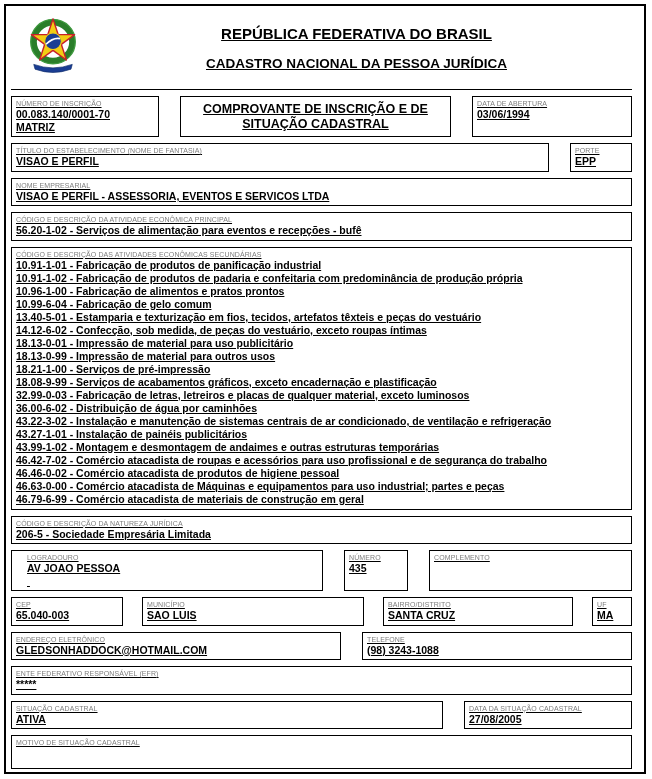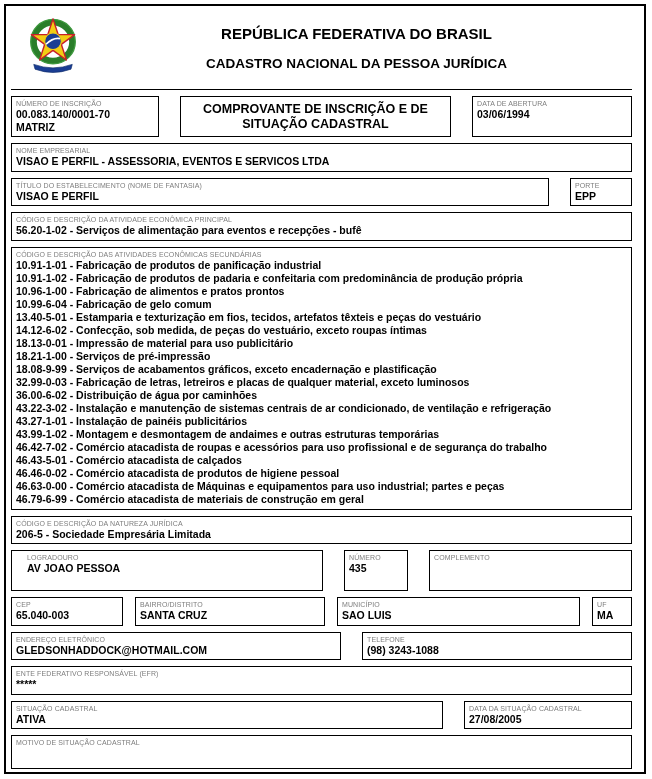--- a/index.html
+++ b/index.html
@@ -1,37 +1,37 @@
 <!DOCTYPE html>
 <html><head>
 <meta charset="utf-8">
 <style>
   html,body{margin:0;padding:0;background:#fff;}
   body{width:652px;height:779px;position:relative;font-family:"Liberation Sans","DejaVu Sans",sans-serif;-webkit-font-smoothing:antialiased;}
-  .sheet{position:absolute;left:4px;top:4px;right:6px;bottom:5px;border:2px solid #000;padding:5px 12px 4px 5px;box-sizing:border-box;overflow:hidden;}
+  .sheet{position:absolute;left:4px;top:4px;right:6px;bottom:5px;border:2px solid #000;padding:5px 12px 4px 5px;box-sizing:border-box;overflow:hidden;text-decoration:underline;}
   .hdr{display:flex;align-items:center;border-bottom:1px solid #000;padding:4px 0 8px 0;}
   .emblem{margin-left:14px;flex:0 0 auto;}
   .hdr-titles{flex:1;text-align:center;}
   .t1{font-size:15px;font-weight:bold;margin:0 0 14px 0;}
   .t2{font-size:13.5px;font-weight:bold;margin:0;}
   .row{display:flex;gap:21px;margin-top:6px;}
   .box{border:1px solid #000;padding:2px 4px 3px 4px;box-sizing:border-box;background:#fff;}
   .grow{flex:1 1 auto;min-width:0;}
   .lbl{font-size:7px;line-height:9px;color:#7d7d7d;letter-spacing:.1px;white-space:nowrap;}
   .val{font-size:10.5px;line-height:12.5px;font-weight:bold;color:#000;min-height:12px;}
   .doc-title{display:flex;align-items:center;justify-content:center;text-align:center;font-size:12.5px;line-height:15px;font-weight:bold;padding:2px 1px;}
   .w-num{flex:0 0 148px;}
   .w-date{flex:0 0 160px;}
   .w-porte{flex:0 0 62px;}
   .w-endnum{flex:0 0 64px;}
   .w-cep{flex:0 0 112px;}
   .w-bairro{flex:0 0 190px;}
   .w-uf{flex:0 0 40px;}
   .w-sitdate{flex:0 0 168px;}
-  .gap-cep{gap:12px;}
+  .gap-cep{gap:19px;}
   .acts .val{line-height:13px;}
   .motivo{min-height:34px;}
   ul.plain{list-style:none;margin:0;padding:0;}
 </style>
 </head>
 <body>
 
 <div class="sheet">
 
   <div class="hdr">
@@ -59,33 +59,33 @@
     </div>
     <div class="box grow doc-title">COMPROVANTE DE INSCRIÇÃO E DE SITUAÇÃO CADASTRAL</div>
     <div class="box w-date">
       <div class="lbl">DATA DE ABERTURA</div>
       <div class="val">03/06/1994</div>
     </div>
   </div>
 
   <div class="row">
     <div class="box grow">
-      <div class="lbl">NOME EMPRESARIAL</div>
-      <div class="val">VISAO E PERFIL - ASSESSORIA, EVENTOS E SERVICOS LTDA</div>
-    </div>
-  </div>
-
-  <div class="row">
-    <div class="box grow">
       <div class="lbl">TÍTULO DO ESTABELECIMENTO (NOME DE FANTASIA)</div>
       <div class="val">VISAO E PERFIL</div>
     </div>
     <div class="box w-porte">
       <div class="lbl">PORTE</div>
       <div class="val">EPP</div>
+    </div>
+  </div>
+
+  <div class="row">
+    <div class="box grow">
+      <div class="lbl">NOME EMPRESARIAL</div>
+      <div class="val">VISAO E PERFIL - ASSESSORIA, EVENTOS E SERVICOS LTDA</div>
     </div>
   </div>
 
   <div class="row">
     <div class="box grow">
       <div class="lbl">CÓDIGO E DESCRIÇÃO DA ATIVIDADE ECONÔMICA PRINCIPAL</div>
       <div class="val">56.20-1-02 - Serviços de alimentação para eventos e recepções - bufê</div>
     </div>
   </div>
 
@@ -93,29 +93,29 @@
     <div class="box grow acts">
       <div class="lbl">CÓDIGO E DESCRIÇÃO DAS ATIVIDADES ECONÔMICAS SECUNDÁRIAS</div>
       <ul class="plain">
         <li class="val">10.91-1-01 - Fabricação de produtos de panificação industrial</li>
         <li class="val">10.91-1-02 - Fabricação de produtos de padaria e confeitaria com predominância de produção própria</li>
         <li class="val">10.96-1-00 - Fabricação de alimentos e pratos prontos</li>
         <li class="val">10.99-6-04 - Fabricação de gelo comum</li>
         <li class="val">13.40-5-01 - Estamparia e texturização em fios, tecidos, artefatos têxteis e peças do vestuário</li>
         <li class="val">14.12-6-02 - Confecção, sob medida, de peças do vestuário, exceto roupas íntimas</li>
         <li class="val">18.13-0-01 - Impressão de material para uso publicitário</li>
+        <li class="val">18.13-0-99 - Impressão de material para outros usos</li>
         <li class="val">18.21-1-00 - Serviços de pré-impressão</li>
         <li class="val">18.08-9-99 - Serviços de acabamentos gráficos, exceto encadernação e plastificação</li>
         <li class="val">32.99-0-03 - Fabricação de letras, letreiros e placas de qualquer material, exceto luminosos</li>
         <li class="val">36.00-6-02 - Distribuição de água por caminhões</li>
         <li class="val">43.22-3-02 - Instalação e manutenção de sistemas centrais de ar condicionado, de ventilação e refrigeração</li>
         <li class="val">43.27-1-01 - Instalação de painéis publicitários</li>
         <li class="val">43.99-1-02 - Montagem e desmontagem de andaimes e outras estruturas temporárias</li>
         <li class="val">46.42-7-02 - Comércio atacadista de roupas e acessórios para uso profissional e de segurança do trabalho</li>
-        <li class="val">46.43-5-01 - Comércio atacadista de calçados</li>
         <li class="val">46.46-0-02 - Comércio atacadista de produtos de higiene pessoal</li>
         <li class="val">46.63-0-00 - Comércio atacadista de Máquinas e equipamentos para uso industrial; partes e peças</li>
         <li class="val">46.79-6-99 - Comércio atacadista de materiais de construção em geral</li>
       </ul>
     </div>
   </div>
 
   <div class="row">
     <div class="box grow">
       <div class="lbl">CÓDIGO E DESCRIÇÃO DA NATUREZA JURÍDICA</div>
@@ -137,27 +137,27 @@
       <div class="lbl">COMPLEMENTO</div>
       <div class="val"></div>
     </div>
   </div>
 
   <div class="row gap-cep">
     <div class="box w-cep">
       <div class="lbl">CEP</div>
       <div class="val">65.040-003</div>
     </div>
+    <div class="box grow">
+      <div class="lbl">MUNICÍPIO</div>
+      <div class="val">SAO LUIS</div>
+    </div>
     <div class="box w-bairro">
       <div class="lbl">BAIRRO/DISTRITO</div>
       <div class="val">SANTA CRUZ</div>
-    </div>
-    <div class="box grow">
-      <div class="lbl">MUNICÍPIO</div>
-      <div class="val">SAO LUIS</div>
     </div>
     <div class="box w-uf">
       <div class="lbl">UF</div>
       <div class="val">MA</div>
     </div>
   </div>
 
   <div class="row">
     <div class="box" style="flex:0 0 330px;">
       <div class="lbl">ENDEREÇO ELETRÔNICO</div>

